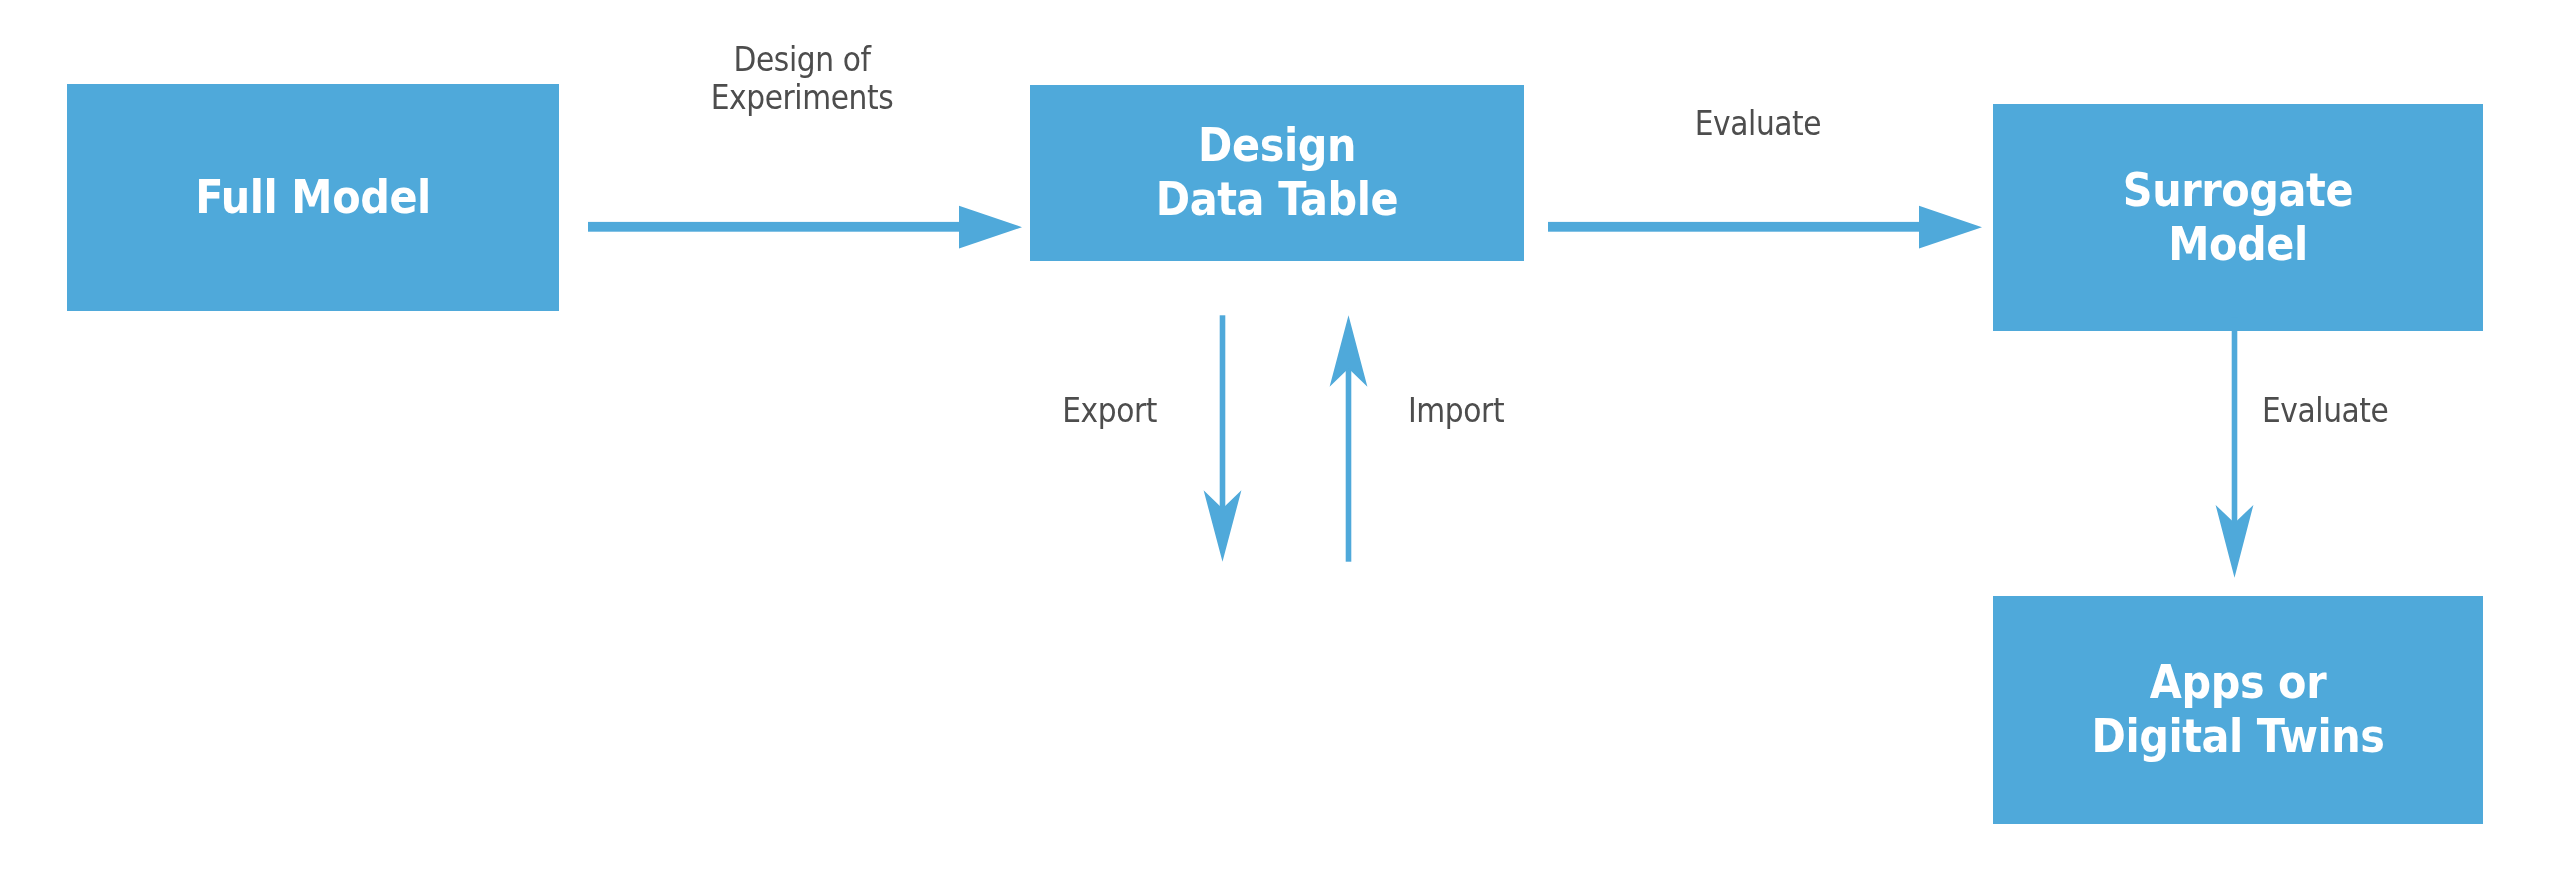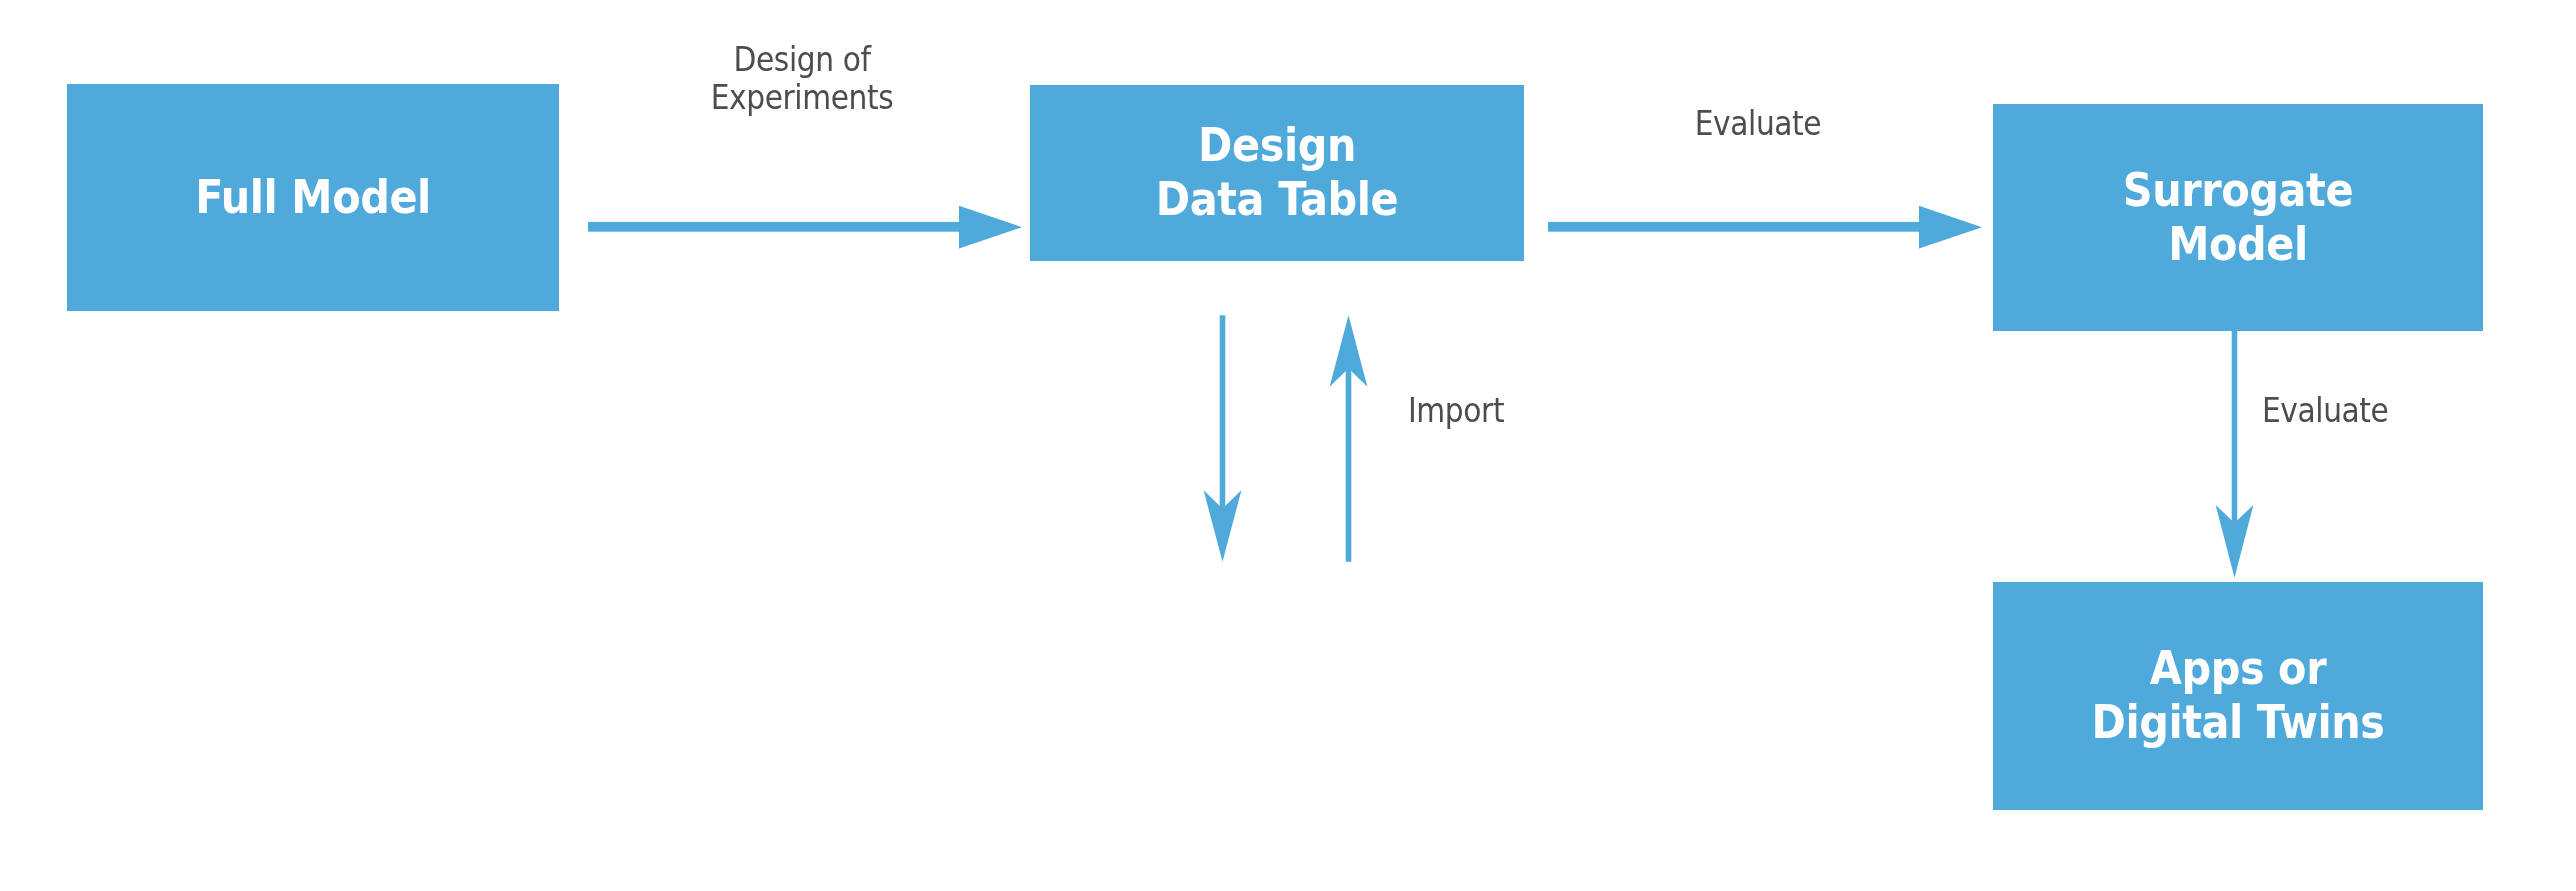--- a/index.html
+++ b/index.html
@@ -82,21 +82,21 @@
     <span class="node-text">Design
 Data Table</span>
   </div>
 
   <div class="node" id="node-surrogate" style="background:#4FA9DA;">
     <span class="node-text">Surrogate
 Model</span>
   </div>
 
 
-  <div class="node" id="node-apps" style="background:#4FA9DA;">
+  <div class="node" id="node-apps" style="background:#4FA9DA;margin-top:14px;">
     <span class="node-text">Apps or
 Digital Twins</span>
   </div>
 
   <svg class="arrow-svg" id="arrow-doe" viewBox="0 0 620 90">
     <rect x="0" y="37" width="540" height="14" fill="#4FA9DA"></rect>
     <polygon points="530,14 620,44.5 530,75" fill="#4FA9DA"></polygon>
   </svg>
 
   <svg class="arrow-svg" id="arrow-training" viewBox="0 0 620 90">
@@ -117,19 +117,20 @@
   <svg class="arrow-svg" id="arrow-evaluate" viewBox="0 0 90 372">
     <rect x="41" y="0" width="8" height="340" fill="#4FA9DA"></rect>
     <polygon points="45,372 18,268 45,294 72,268" fill="#4FA9DA"></polygon>
   </svg>
 
   <div class="edge-label" id="label-doe">Design of
 Experiments</div>
 
   <div class="edge-label" id="label-training">Evaluate</div>
 
+  <div class="edge-label left-align" id="label-export">Export</div>
 
   <div class="edge-label" id="label-import" style="text-align:left;">Import</div>
 
   <div class="edge-label" id="label-evaluate">Evaluate</div>
 
 </div>
 
 
 </body></html>

